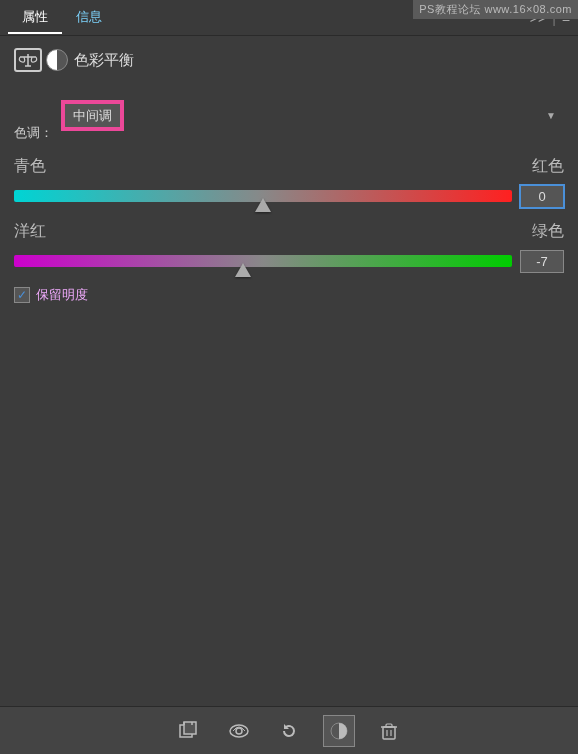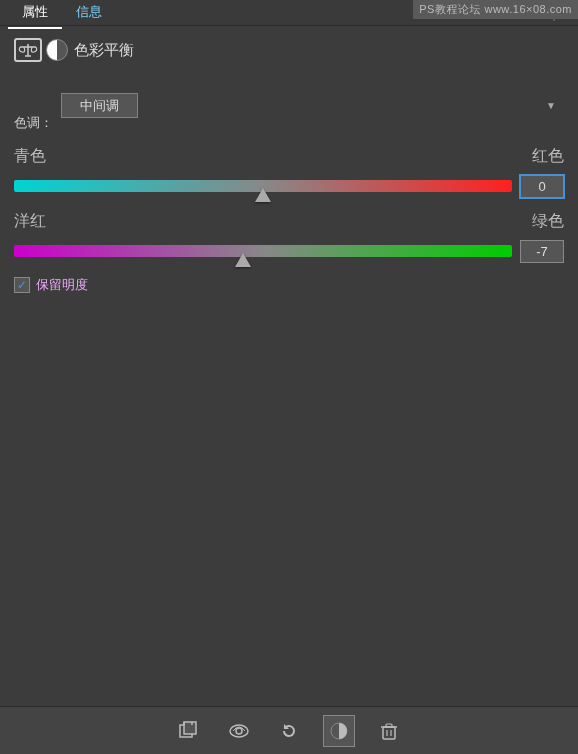--- a/index.html
+++ b/index.html
@@ -24,21 +24,21 @@
       padding: 2px 6px;
       letter-spacing: 0.5px;
     }
 
     
     .tab-bar {
       display: flex;
       align-items: center;
       background: #3a3a3a;
       border-bottom: 1px solid #2a2a2a;
-      height: 26px;
+      height: 36px;
       padding: 0 8px;
     }
     .tab {
       padding: 6px 14px;
       cursor: pointer;
       font-size: 13px;
       color: #7dd3fc;
       border-bottom: 2px solid transparent;
     }
     .tab.active {
@@ -106,22 +106,22 @@
     }
     .tone-label {
       color: #ccc;
       white-space: nowrap;
       margin-top: 36px;
     }
     .tone-select {
       flex: 1;
       background: #555;
       color: #ddd;
-      border: 1px solid #ec4899;
-      padding: 4px 18px;
+      border: 4px solid #ec4899;
+      padding: 4px 8px;
       font-size: 13px;
       font-family: inherit;
       cursor: pointer;
       appearance: none;
       -webkit-appearance: none;
       position: relative;
     }
     .select-wrapper {
       flex: 1;
       position: relative;

